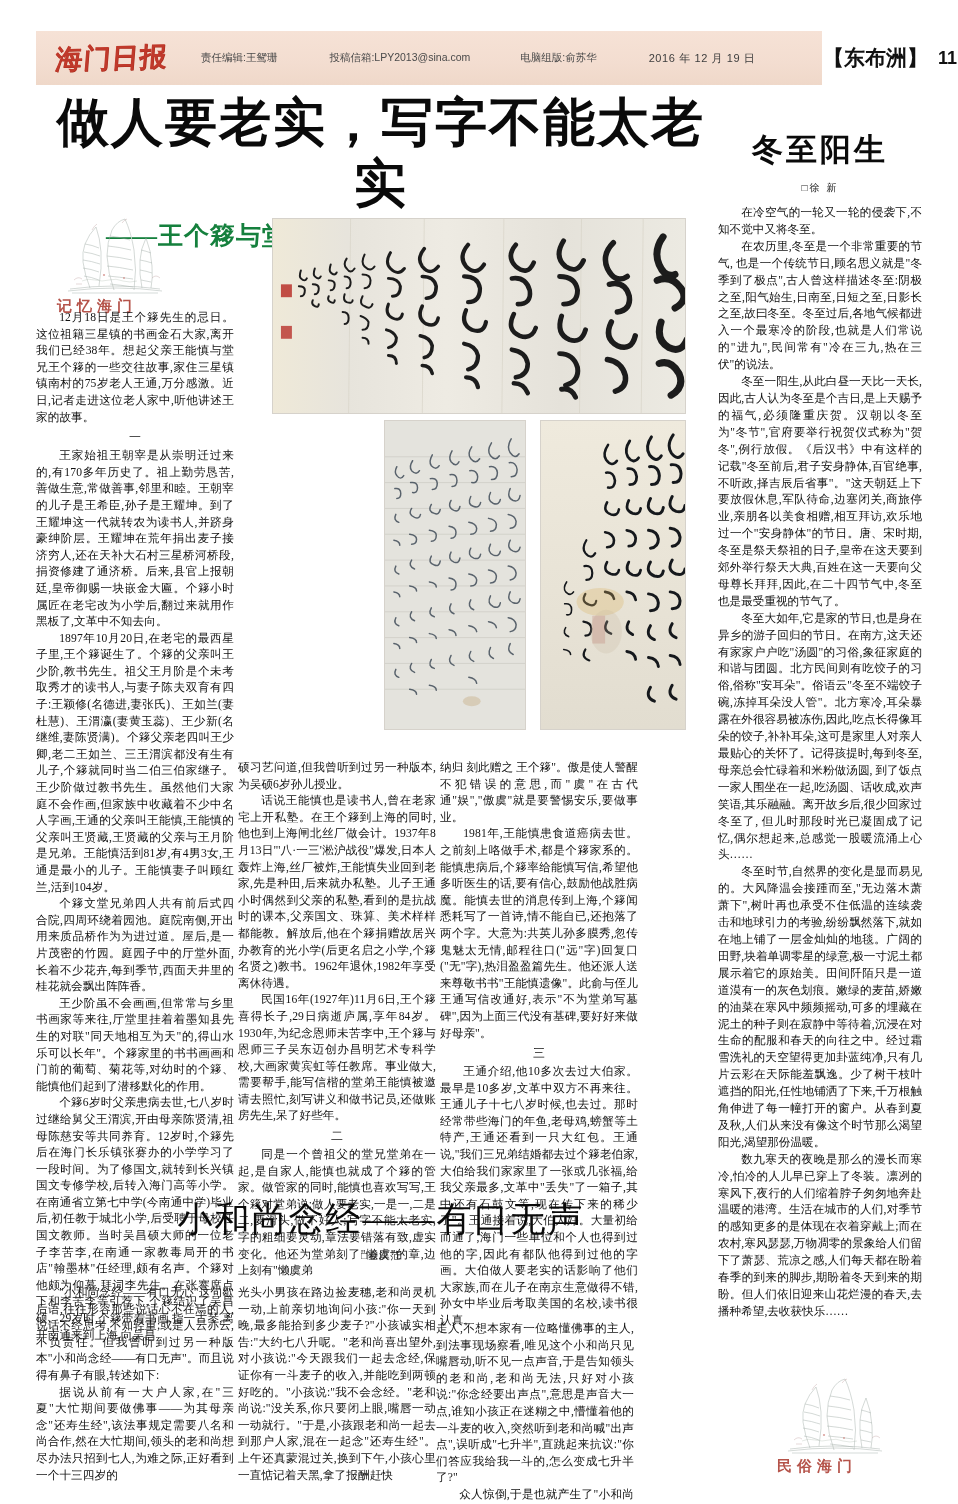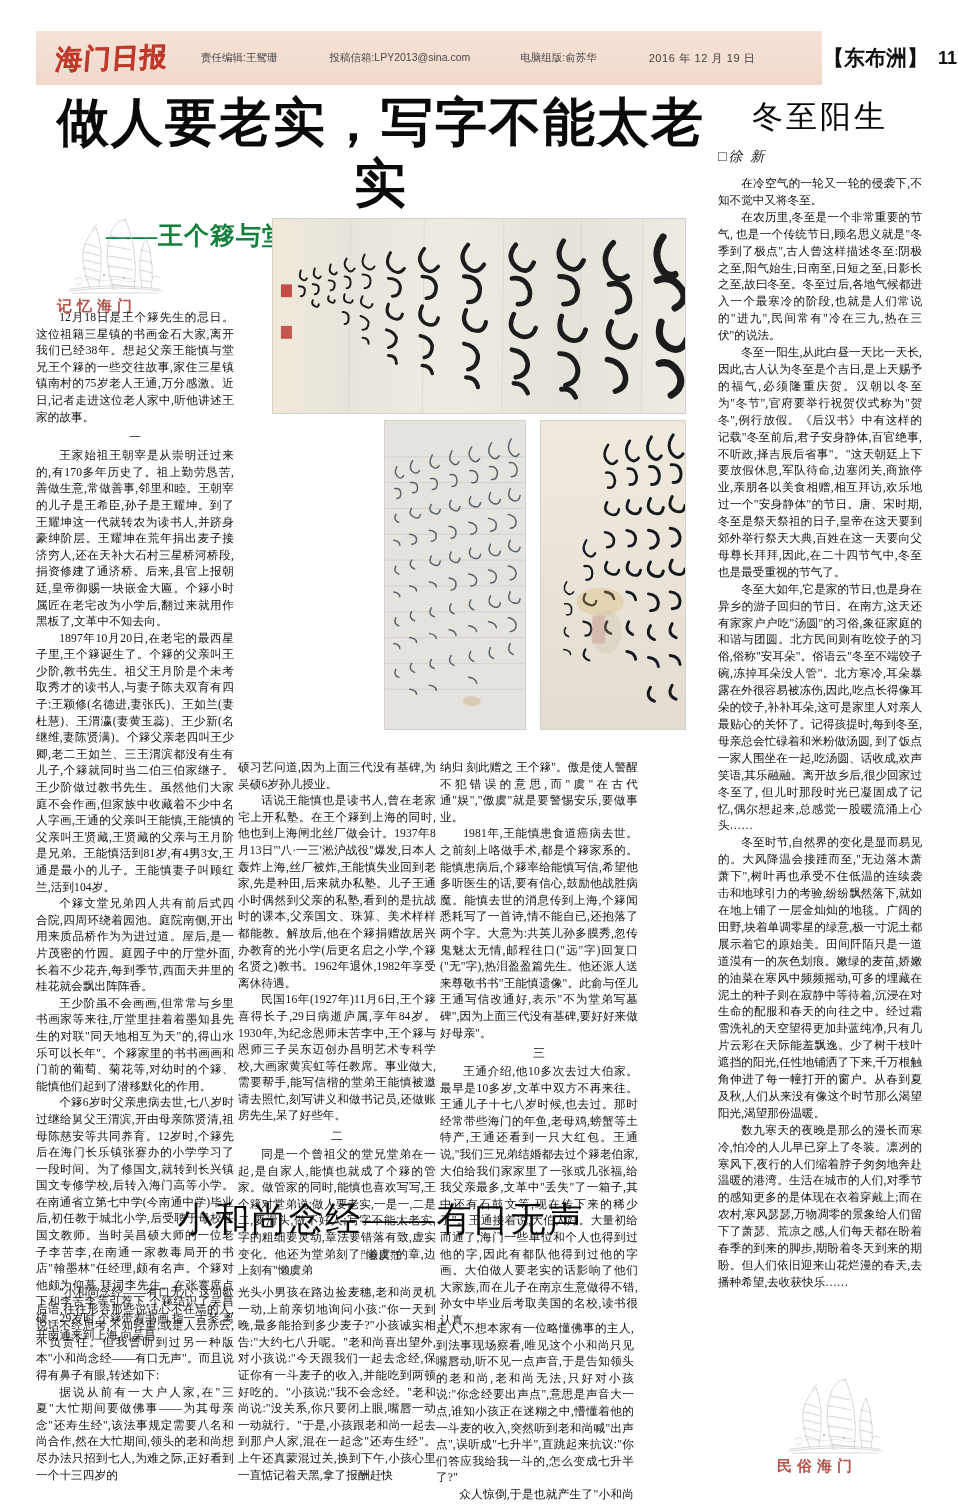--- a/index.html
+++ b/index.html
@@ -79,24 +79,24 @@
   .ph-inner { width:100%; height:100%; display:block; }
 
   
   .bot-art { position:absolute; left:36px; top:1196px; width:690px; }
   .bot-title { font-size:35px; text-align:center; letter-spacing:2px; color:#0a0a0a;
                font-family:"Liberation Serif","DejaVu Serif",serif; }
   .bot-byline { font-size:10px; text-align:center; margin-top:6px; color:#222;
                 font-family:"Liberation Sans",sans-serif; letter-spacing:1px; }
 
   
-  .side-title { font-size:31px; text-align:center; font-weight:normal; letter-spacing:3px;
-                color:#0a0a0a; }
-  .side-byline { font-size:14px; margin-top:10px; color:#222;
-                 font-family:"Liberation Sans",sans-serif; letter-spacing:2px;font-style:italic; }
+  .side-title { font-size:31px; text-align:center; font-weight:bold; letter-spacing:3px;
+                color:#0a0a0a;margin-top:33px; }
+  .side-byline { font-size:10px; text-align:center; margin-top:10px; color:#222;
+                 font-family:"Liberation Sans",sans-serif; letter-spacing:2px; }
   .side-txt { font-size:11.6px; line-height:16.9px; text-align:justify;
               text-justify:inter-ideograph; text-indent:2em; color:#111; }
 </style>
 </head>
 <body>
 
 <div class="page">
 
   <div class="header-band">
     <div class="masthead">海门日报</div>
@@ -422,21 +422,21 @@
             <path d="M23 230 q7 1 7 5"></path>
         </g>
       </g>
       <ellipse cx="60" cy="182" rx="24" ry="14" fill="#d9b463" opacity="0.3"></ellipse>
       <ellipse cx="66" cy="212" rx="16" ry="22" fill="#c9b8a0" opacity="0.25"></ellipse>
       <rect x="52" y="196" width="13" height="28" fill="#b05a50" opacity="0.22"></rect>
     </svg>
   </div>
 
   <div class="col" style="left:238px; top:760px; width:198px;">
-    <p class="ptxt noind">硕习艺问道,因为上面三代没有基碑,为吴硕6岁孙儿授业。</p>
+    <p class="ptxt noind">硕习艺问道,但我曾听到过另一种版本,为吴硕6岁孙儿授业。</p>
     <p class="ptxt">话说王能慎也是读书人,曾在老家宅上开私塾。在王个簃到上海的同时,他也到上海闸北丝厂做会计。1937年8月13日"'八·一三'淞沪战役"爆发,日本人轰炸上海,丝厂被炸,王能慎失业回到老家,先是种田,后来就办私塾。儿子王通小时偶然到父亲的私塾,看到的是抗战时的课本,父亲国文、珠算、美术样样都能教。解放后,他在个簃捐赠故居兴办教育的光小学(后更名启之小学,个簃名贤之)教书。1962年退休,1982年享受离休待遇。</p>
     <p class="ptxt">民国16年(1927年)11月6日,王个簃喜得长子,29日病逝庐属,享年84岁。1930年,为纪念恩师未苦李中,王个簃与恩师三子吴东迈创办昌明艺术专科学校,大画家黄宾虹等任教席。事业做大,需要帮手,能写信楷的堂弟王能慎被邀请去照忙,刻写讲义和做书记员,还做账房先生,呆了好些年。</p>
     <div class="sec-mark">二</div>
     <p class="ptxt">同是一个曾祖父的堂兄堂弟在一起,是自家人,能慎也就成了个簃的管家。做管家的同时,能慎也喜欢写写,王个簃对堂弟说:做人要老实,一是一,二是二,要滑头,做不好人;写字不能太老实,字的粗细要灵动,章法要错落有致,虚实变化。他还为堂弟刻了"懒虞"的章,边上刻有"懒虞弟</p>
   </div>
 
   <div class="col" style="left:440px; top:760px; width:198px;">
     <p class="ptxt noind">纳归 刻此赠之 王个簃"。傲是使人警醒不犯错误的意思,而"虞"在古代通"娱","傲虞"就是要警惕安乐,要做事业。</p>
     <p class="ptxt">1981年,王能慎患食道癌病去世。之前刻上咯做手术,都是个簃家系的。能慎患病后,个簃率给能慎写信,希望他多听医生的话,要有信心,鼓励他战胜病魔。能慎去世的消息传到上海,个簃闻悉耗写了一首诗,情不能自已,还抱落了两个字。大意为:共英儿孙多膜秀,忽传鬼魅太无情,邮程往口("远"字)回复口("无"字),热泪盈盈篇先生。他还派人送来尊敬书书"王能慎遗像"。此俞与侄儿王通写信改通好,表示"不为堂弟写墓碑",因为上面三代没有基碑,要好好来做好母亲"。</p>
     <div class="sec-mark">三</div>

